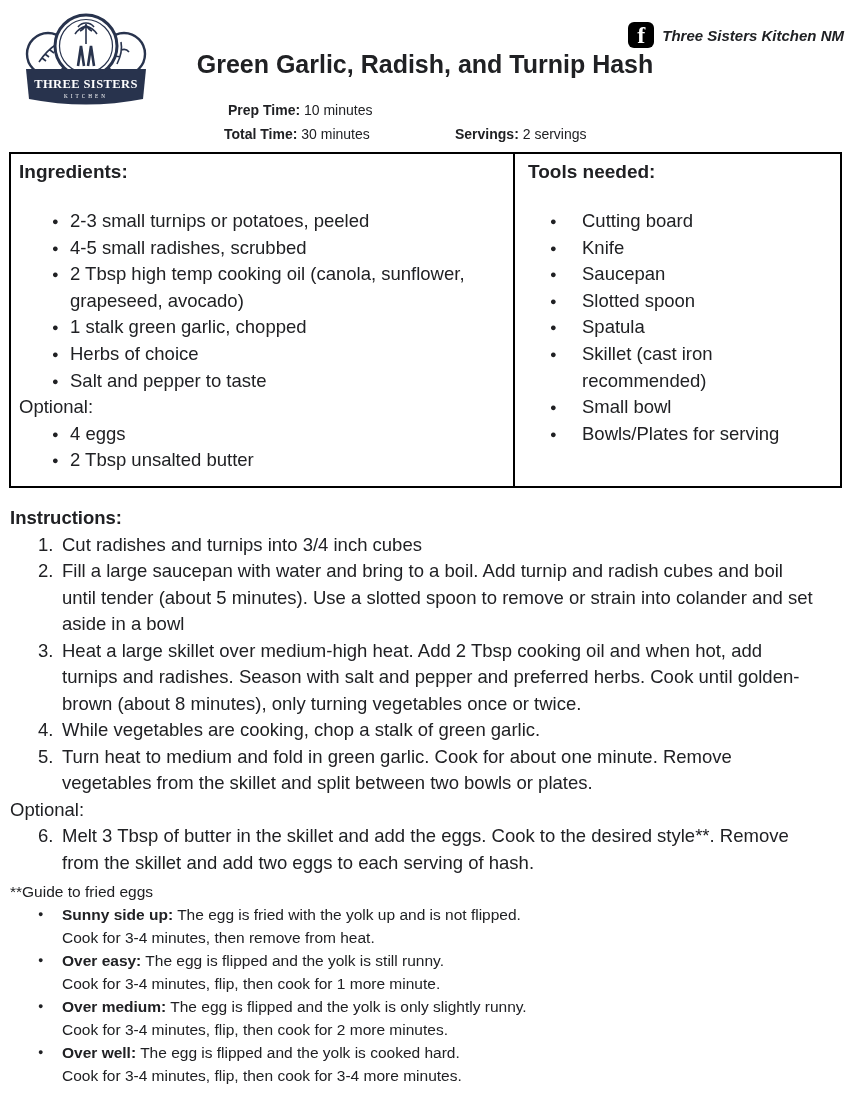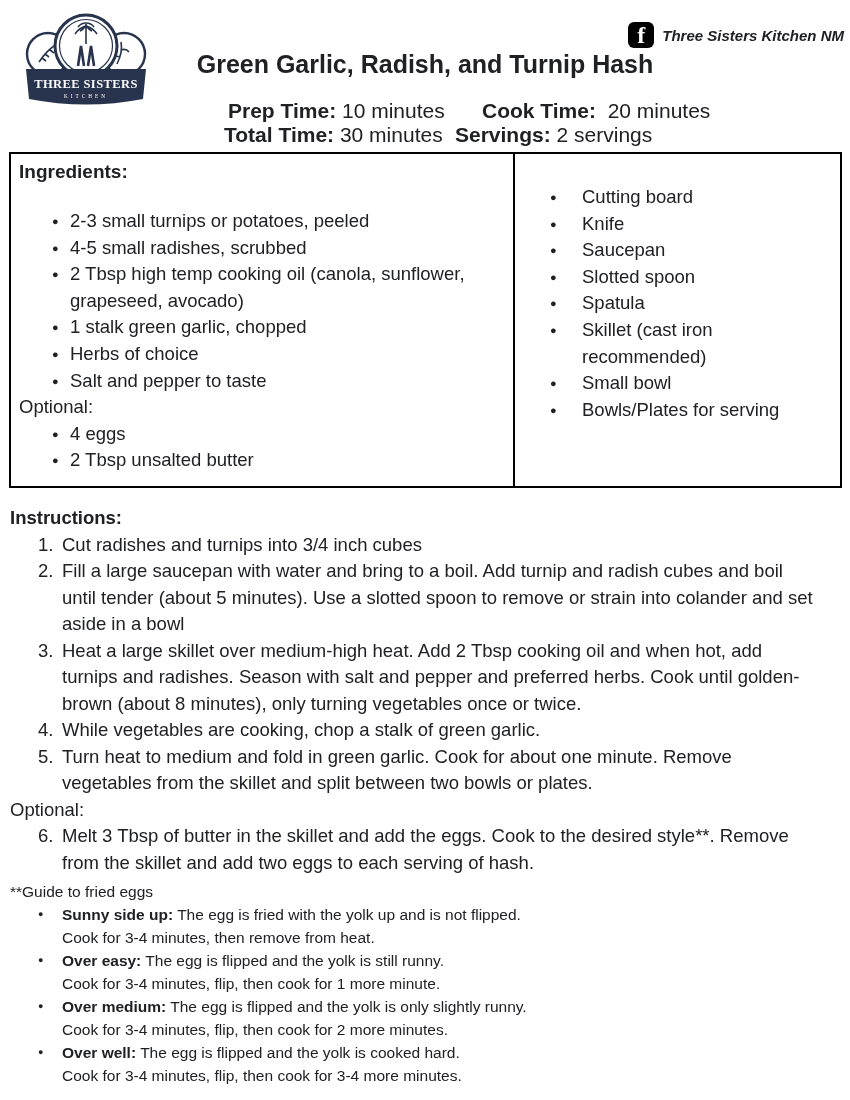--- a/index.html
+++ b/index.html
@@ -8,21 +8,21 @@
 
   
   .logo{position:absolute;left:25px;top:12px;width:122px;height:102px;}
   .fb{position:absolute;top:22px;right:6px;display:flex;align-items:center;gap:8px;}
   .fb-icon{width:26px;height:26px;background:#000;border-radius:6px;color:#fff;
            display:flex;align-items:flex-end;justify-content:center;overflow:hidden;}
   .fb-icon span{font-weight:bold;font-size:24px;line-height:25px;font-family:"Liberation Serif",serif;}
   .fb-label{font-size:15px;font-weight:bold;font-style:italic;white-space:nowrap;}
   .title{position:absolute;top:50px;left:0;width:100%;text-align:center;
          font-size:25px;font-weight:bold;}
-  .meta-cell{position:absolute;font-size:21px;white-space:nowrap;line-height:23px;}
+  .meta-cell{position:absolute;font-size:14px;white-space:nowrap;line-height:23px;}
   .meta-cell b{font-weight:bold;}
 
   
   .box{position:absolute;top:152px;left:9px;width:829px;height:332px;
        border:2px solid #000;display:flex;}
   .col-left{width:504px;border-right:2px solid #000;box-sizing:border-box;
             padding:6px 10px 13px 8px;}
   .col-right{flex:1;padding:6px 8px 0 13px;}
   .box-heading{font-size:19px;font-weight:bold;line-height:24px;}
   .blist{margin-top:24px;}
@@ -71,21 +71,20 @@
   <div class="fb">
     <div class="fb-icon">
         <span>f</span>
       </div>
     <div class="fb-label">Three Sisters Kitchen NM</div>
   </div>
 
   <div class="title">Green Garlic, Radish, and Turnip Hash</div>
 
   <div class="meta-cell" style="left:228px;top:99px;"><b>Prep Time:</b> <span>10 minutes</span></div>
-  <div class="meta-cell" style="left:482px;top:99px;"><b>Cook Time:</b>&nbsp; <span>20 minutes</span></div>
   <div class="meta-cell" style="left:224px;top:123px;"><b>Total Time:</b> <span>30 minutes</span></div>
   <div class="meta-cell" style="left:455px;top:123px;"><b>Servings:</b> <span>2 servings</span></div>
 
   <div class="box">
     <div class="col-left ing">
       <div class="box-heading">Ingredients:</div>
       <div class="blist">
         <div class="li">
             <span class="dot">●</span>
             <span class="txt">2-3 small turnips or potatoes, peeled</span>
@@ -117,20 +116,21 @@
             <span class="dot">●</span>
             <span class="txt">4 eggs</span>
           </div>
         <div class="li">
             <span class="dot">●</span>
             <span class="txt">2 Tbsp unsalted butter</span>
           </div>
       </div>
     </div>
     <div class="col-right tools">
+      <div class="box-heading">Tools needed:</div>
       <div class="blist">
         <div class="li">
             <span class="dot">●</span>
             <span class="txt">Cutting board</span>
           </div>
         <div class="li">
             <span class="dot">●</span>
             <span class="txt">Knife</span>
           </div>
         <div class="li">

